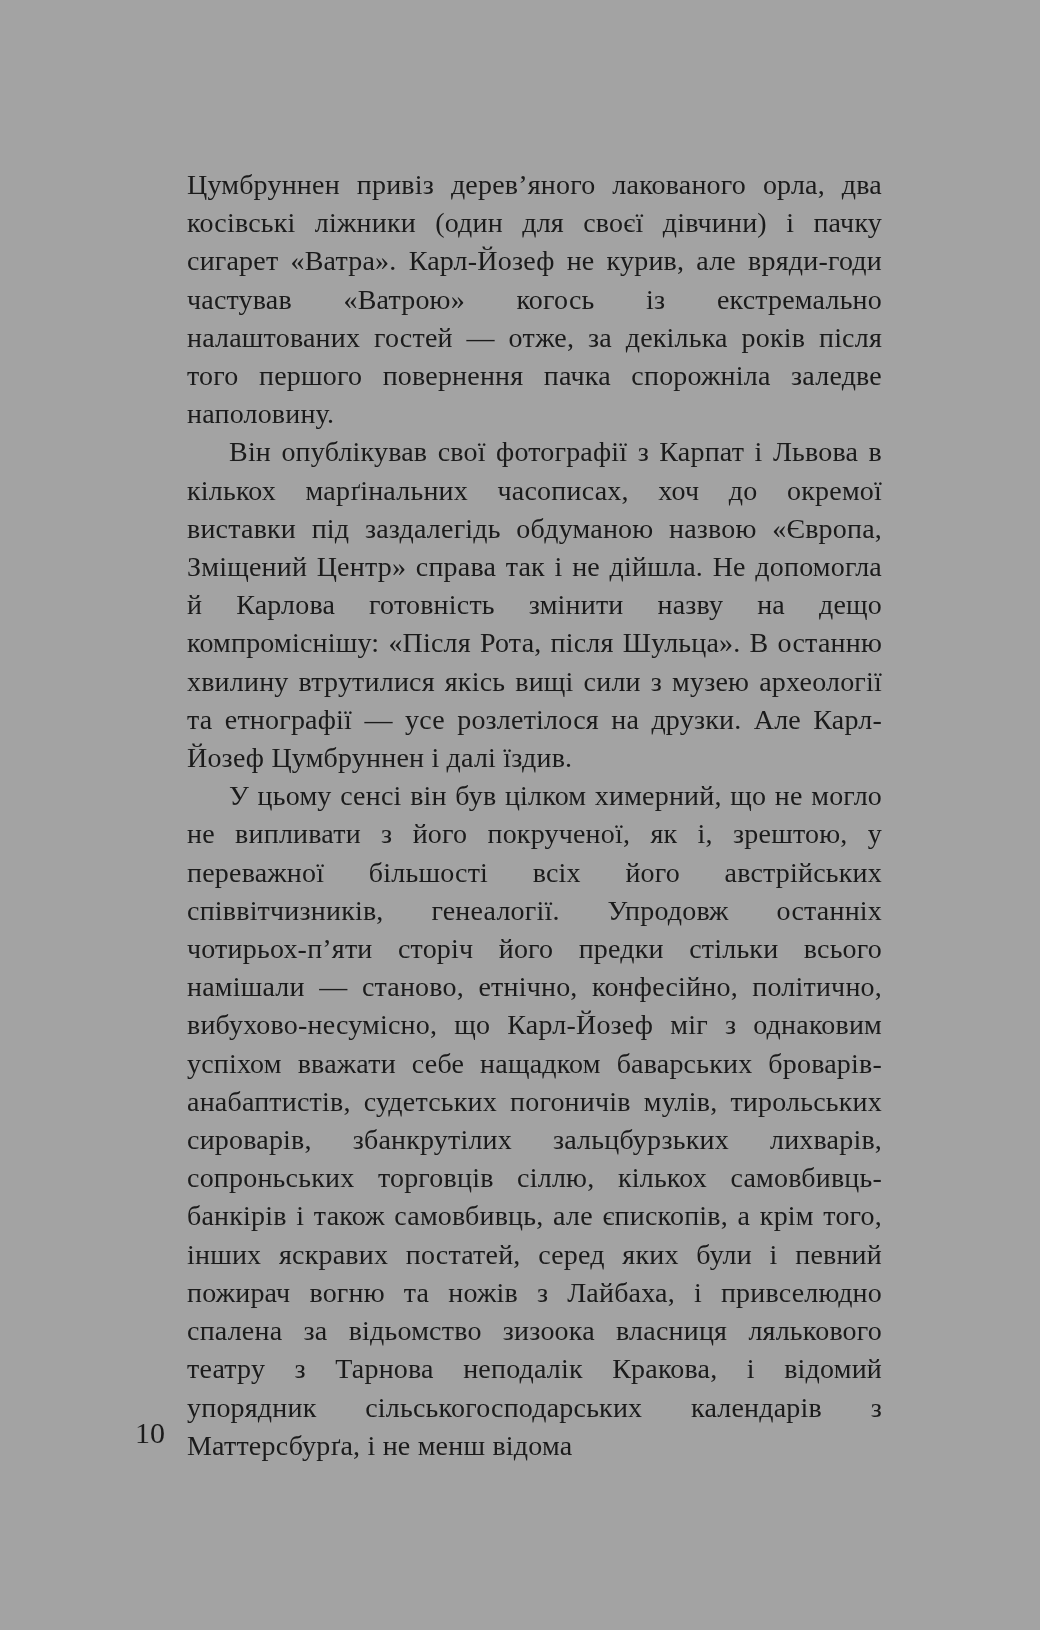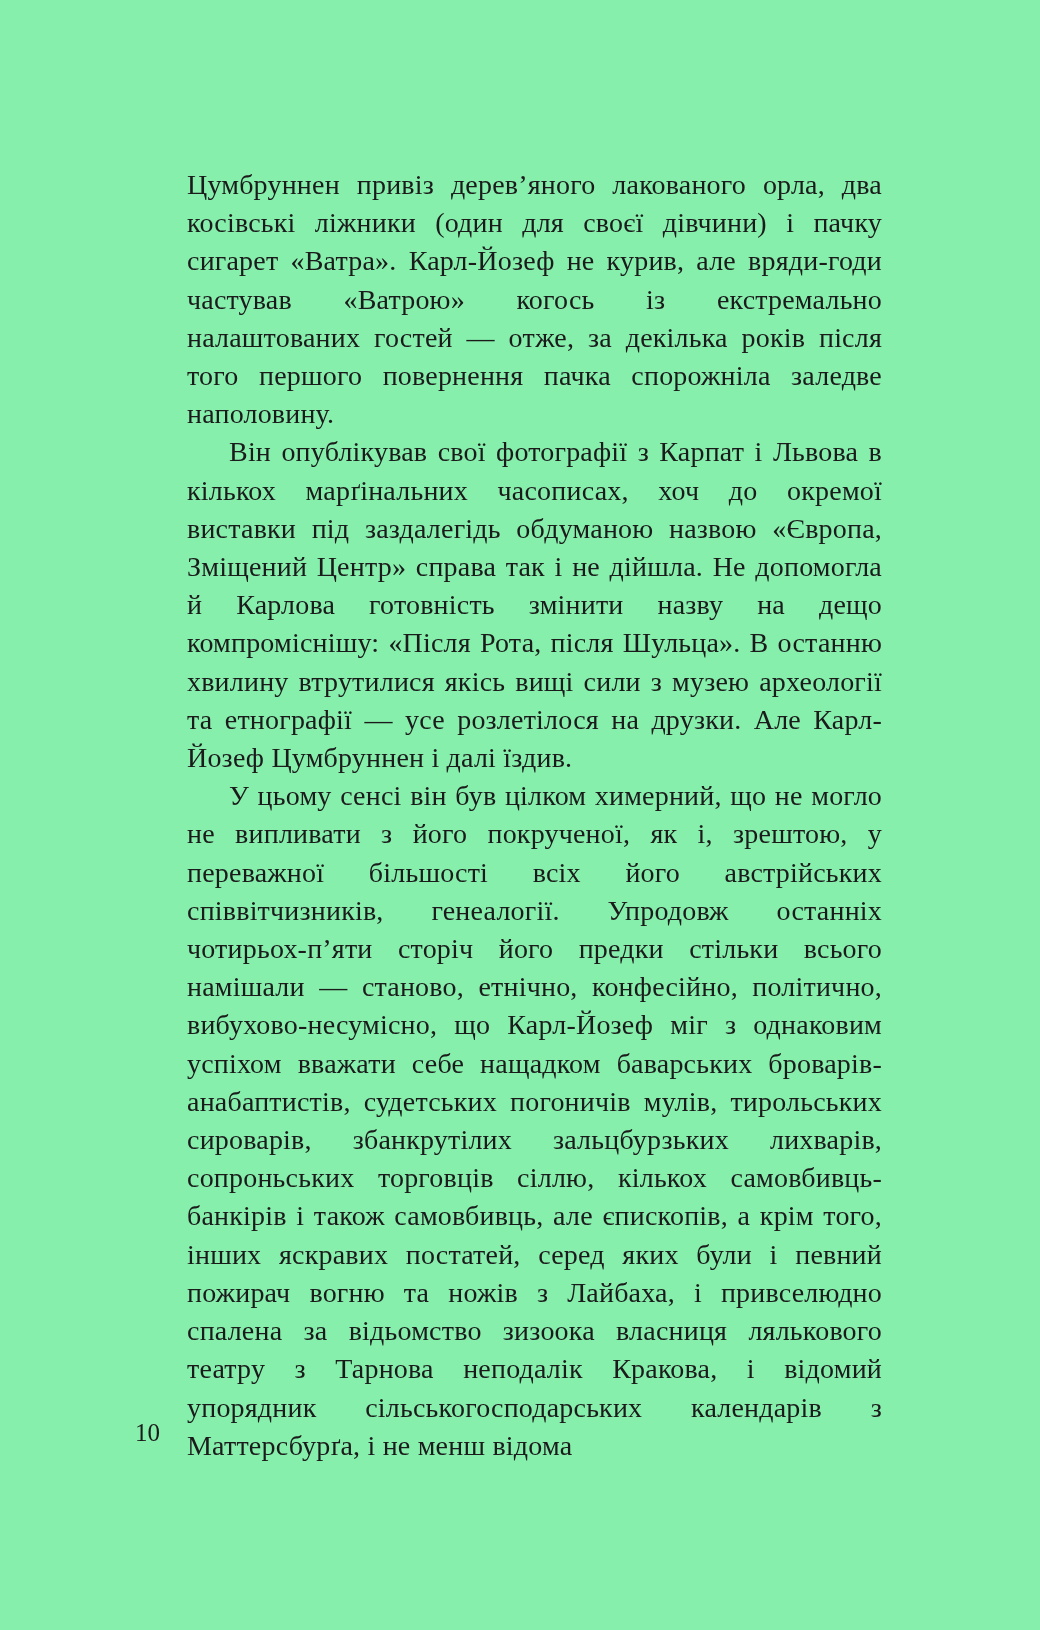--- a/index.html
+++ b/index.html
@@ -4,21 +4,21 @@
 <style>
   html, body {
     margin: 0;
     padding: 0;
     background: #ffffff;
   }
   .page {
     position: relative;
     width: 1040px;
     height: 1630px;
-    background: #86efac;
+    background: #a3a3a3;
     font-family: "Liberation Serif", serif;
     color: #1b1b1b;
     overflow: hidden;
   }
   .text-block {
     position: absolute;
     left: 187px;
     top: 166px;
     width: 695px;
     font-size: 28px;
@@ -31,21 +31,21 @@
     padding: 0;
     text-indent: 42px;
   }
   .text-block p.first {
     text-indent: 0;
   }
   .page-number {
     position: absolute;
     left: 135px;
     top: 1418px;
-    font-size: 25px;
+    font-size: 30px;
     line-height: 30px;
     color: #1b1b1b;
   }
 </style>
 </head>
 <body>
 
 <div class="page">
   <div class="text-block">
     <p class="first">Цумбруннен привіз дерев’яного лакованого орла, два косівські ліжники (один для своєї дівчини) і пачку сигарет «Ватра». Карл-Йозеф не курив, але вряди-годи частував «Ватрою» когось із екстремально налаштованих гостей — отже, за декілька років після того першого повернення пачка спорожніла заледве наполовину.</p>

